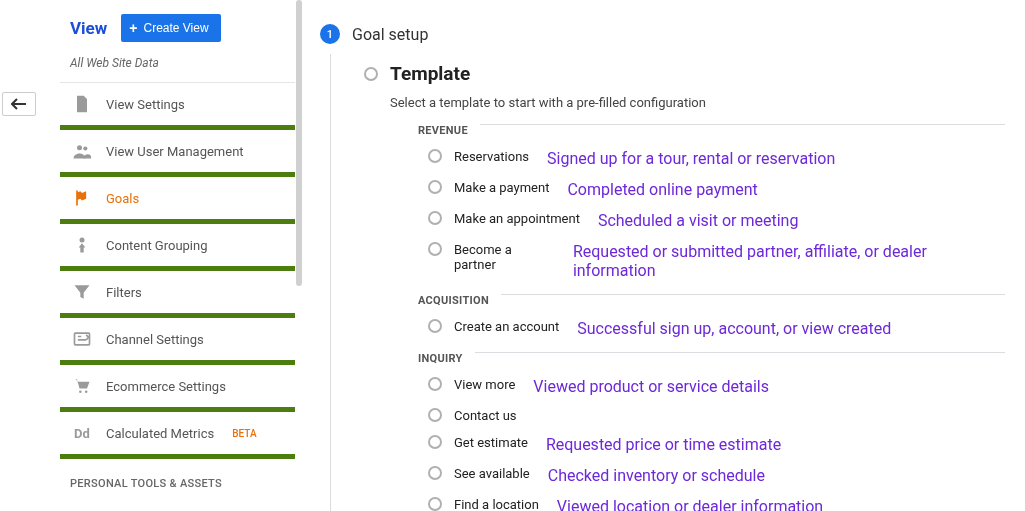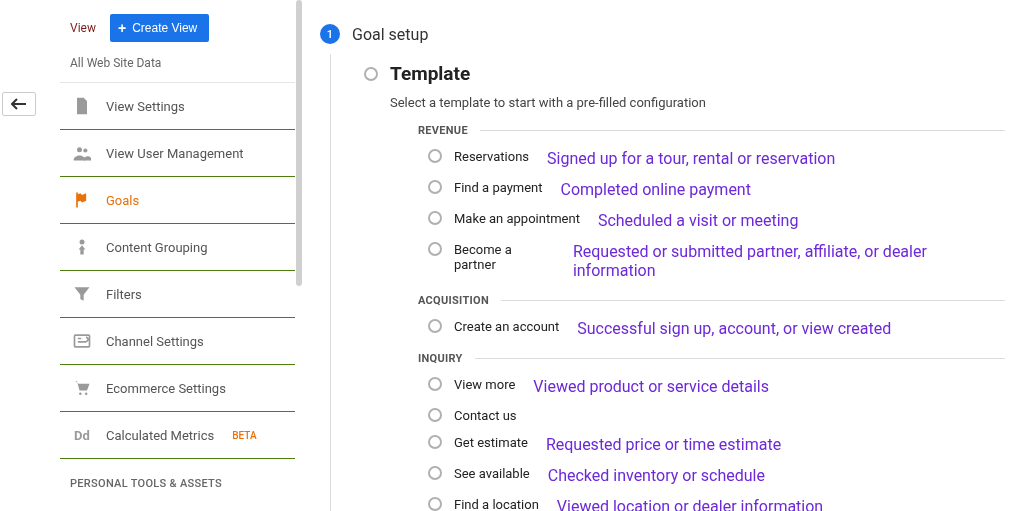--- a/index.html
+++ b/index.html
@@ -34,52 +34,54 @@
       top: 10px;
       width: 235px;
     }
     .view-row {
       display: flex;
       align-items: center;
       gap: 14px;
       padding: 4px 10px;
     }
     .view-label {
-      font-size: 12px;
-      color: #7f1d1d;
+      font-size: 17px;
+      color: #1d4ed8;
+      font-weight: bold;
     }
     .create-view-btn {
       background: #1a73e8;
       color: #fff;
       border: none;
       border-radius: 2px;
       font-size: 12px;
       font-weight: 500;
       padding: 6px 12px 6px 8px;
       display: inline-flex;
       align-items: center;
       gap: 6px;
       cursor: pointer;
     }
     .all-data {
       font-size: 12px;
       color: #666;
       padding: 10px 10px 10px 10px;
+      font-style: italic;
     }
     .nav-list {
       border-top: 1px solid #e5e5e5;
       margin-top: 2px;
     }
     .nav-item {
       display: flex;
       align-items: center;
       gap: 14px;
       height: 47px;
       padding: 0 12px;
-      border-bottom: 1px solid #4d7c0f;
+      border-bottom: 5px solid #4d7c0f;
       font-size: 13px;
       color: #555;
       cursor: pointer;
     }
     .nav-item.active {
       color: #e8710a;
     }
     .nav-item.active .nav-icon { color: #e8710a; }
     .nav-icon {
       width: 20px;
@@ -178,21 +180,21 @@
     .tpl-sub {
       font-size: 13px;
       color: #444;
       margin: 10px 0 0 26px;
     }
     .cat-block {
       margin: 14px 0 0 54px;
     }
     .cat-head {
       display: flex;
-      align-items: center;
+      align-items: flex-start;
       gap: 12px;
     }
     .cat-label {
       font-size: 11px;
       font-weight: 700;
       color: #555;
       letter-spacing: 0.3px;
       white-space: nowrap;
     }
     .cat-line {
@@ -343,21 +345,21 @@
             <span class="cat-label">REVENUE</span>
             <span class="cat-line"></span>
           </div>
           <div class="opt-row">
             <span class="radio"></span>
             <span class="opt-name">Reservations</span>
             <span class="opt-desc">Signed up for a tour, rental or reservation</span>
           </div>
           <div class="opt-row">
             <span class="radio"></span>
-            <span class="opt-name">Find a payment</span>
+            <span class="opt-name">Make a payment</span>
             <span class="opt-desc">Completed online payment</span>
           </div>
           <div class="opt-row">
             <span class="radio"></span>
             <span class="opt-name">Make an appointment</span>
             <span class="opt-desc">Scheduled a visit or meeting</span>
           </div>
           <div class="opt-row">
             <span class="radio"></span>
             <span class="opt-name">Become a partner</span>

